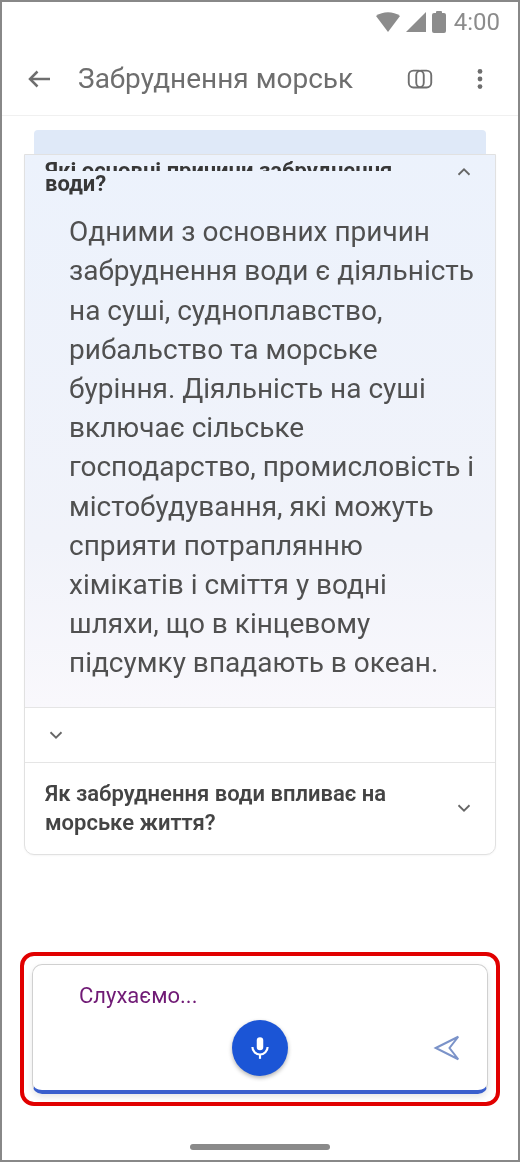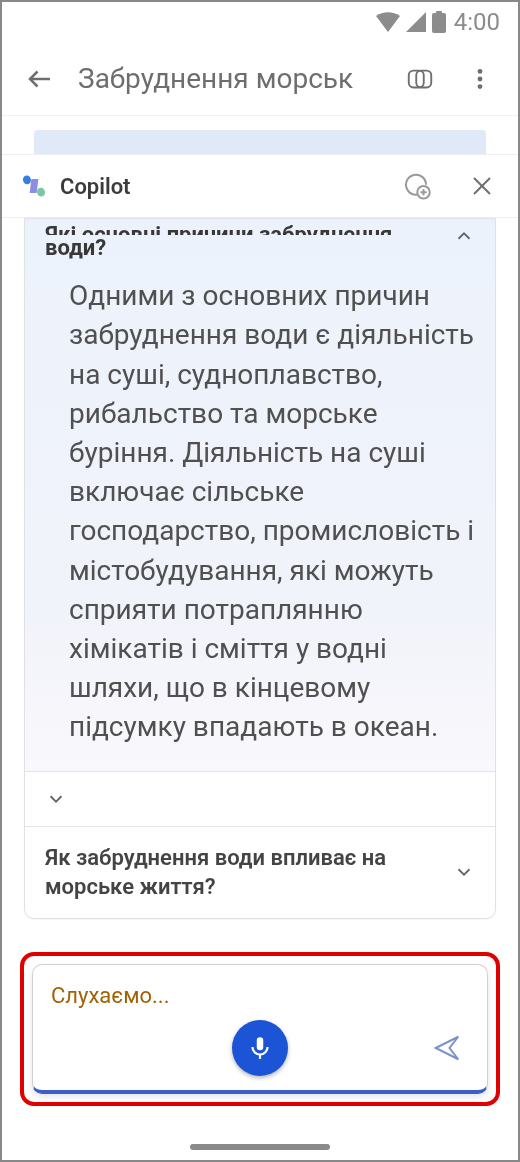--- a/index.html
+++ b/index.html
@@ -38,21 +38,21 @@
   .chevron { width: 22px; height: 22px; color: #666; flex-shrink:0; }
 
   .acc-expanded { background: linear-gradient(180deg, #ecf2fc 0%, #f1f3fa 70%, #f9f8fc 100%); padding: 0 20px 24px 20px; }
   .acc-expanded .acc-header { padding-left: 0; padding-right:0; }
   .acc-expanded .acc-title-truncated { font-size: 22px; font-weight: 700; color: #383838; line-height: 1.15; }
   .acc-body { font-size: 28px; color: #505050; line-height: 1.4; padding: 0 0 0 24px; }
 
   
   .input-zone { position: absolute; left: 18px; right: 18px; bottom: 54px; border: 4px solid #e10000; border-radius: 14px; padding: 8px; background: #fff; }
   .input-card { border: 1px solid #d0d0d0; border-radius: 10px; padding: 18px 18px 12px 18px; display:flex; flex-direction:column; gap:10px; box-shadow: 0 3px 6px rgba(0,0,0,0.1); border-bottom: 4px solid #3a5fcd; }
-  .listening { font-size: 22px; color: #a16207; }
+  .listening { font-size: 22px; color: #701a75; margin-left: 28px; }
   .input-controls { display: flex; align-items: center; justify-content: center; position: relative; height: 60px; }
   .mic-btn { width: 56px; height: 56px; border-radius: 50%; background: #1b55d6; display:flex; align-items:center; justify-content:center; color:#fff; border:none; cursor:pointer; box-shadow: 0 2px 4px rgba(0,0,0,0.3); }
   .send-btn { position: absolute; right: 0; top: 50%; transform: translateY(-50%); width: 44px; height: 44px; display:flex; align-items:center; justify-content:center; color:#7b93c9; background:transparent; border:none; cursor:pointer; }
 
   .home-indicator { position: absolute; bottom: 10px; left: 50%; transform: translateX(-50%); width: 140px; height: 6px; background: #8a8a8a; border-radius: 3px; }
 </style>
 </head>
 <body>
 
 <div class="frame">
@@ -92,42 +92,20 @@
           <circle cx="12" cy="5" r="2.2"></circle>
           <circle cx="12" cy="12" r="2.2"></circle>
           <circle cx="12" cy="19" r="2.2"></circle>
         </svg>
     </button>
   </div>
 
   <div class="content-area">
     <div class="peek"></div>
 
-    <div class="panel-header">
-      <svg class="copilot-logo" viewBox="0 0 32 32">
-        <path d="M8 4 C14 4 14 14 8 14 C2 14 2 4 8 4 Z" fill="#3a7de0" transform="rotate(-20 8 9)"></path>
-        <path d="M24 18 C30 18 30 28 24 28 C18 28 18 18 24 18 Z" fill="#7bc6a4" transform="rotate(-20 24 23)"></path>
-        <path d="M13 8 L21 8 L19 24 L11 24 Z" fill="#8b8fe0"></path>
-      </svg>
-      <div class="copilot-title">Copilot</div>
-      <div class="hicon">
-        <svg width="30" height="30" viewBox="0 0 24 24" fill="none" stroke="#9a9a9a" stroke-width="1.6">
-            <path d="M20 11a8 8 0 1 0 -3 6.2 L20 19 l-1-4"></path>
-            <circle cx="18" cy="17" r="5" fill="#fff" stroke="#9a9a9a"></circle>
-            <line x1="18" y1="14.5" x2="18" y2="19.5"></line>
-            <line x1="15.5" y1="17" x2="20.5" y2="17"></line>
-          </svg>
-      </div>
-      <div class="hicon" style="margin-left:18px;">
-        <svg width="24" height="24" viewBox="0 0 24 24" stroke="#6e6e6e" stroke-width="2">
-            <line x1="4" y1="4" x2="20" y2="20"></line>
-            <line x1="20" y1="4" x2="4" y2="20"></line>
-          </svg>
-      </div>
-    </div>
 
     <div class="card">
 
       <div class="accordion-item acc-expanded">
         <div class="acc-header" style="align-items:flex-start; padding-top:6px;">
           <div class="acc-title-truncated">
             <div style="margin-top:-6px; overflow:hidden; height:16px; line-height:32px;"><span>Які основні причини забруднення</span></div>
             <div>води?</div>
           </div>
           <svg class="chevron" viewBox="0 0 24 24" fill="none" stroke="currentColor" stroke-width="2">

